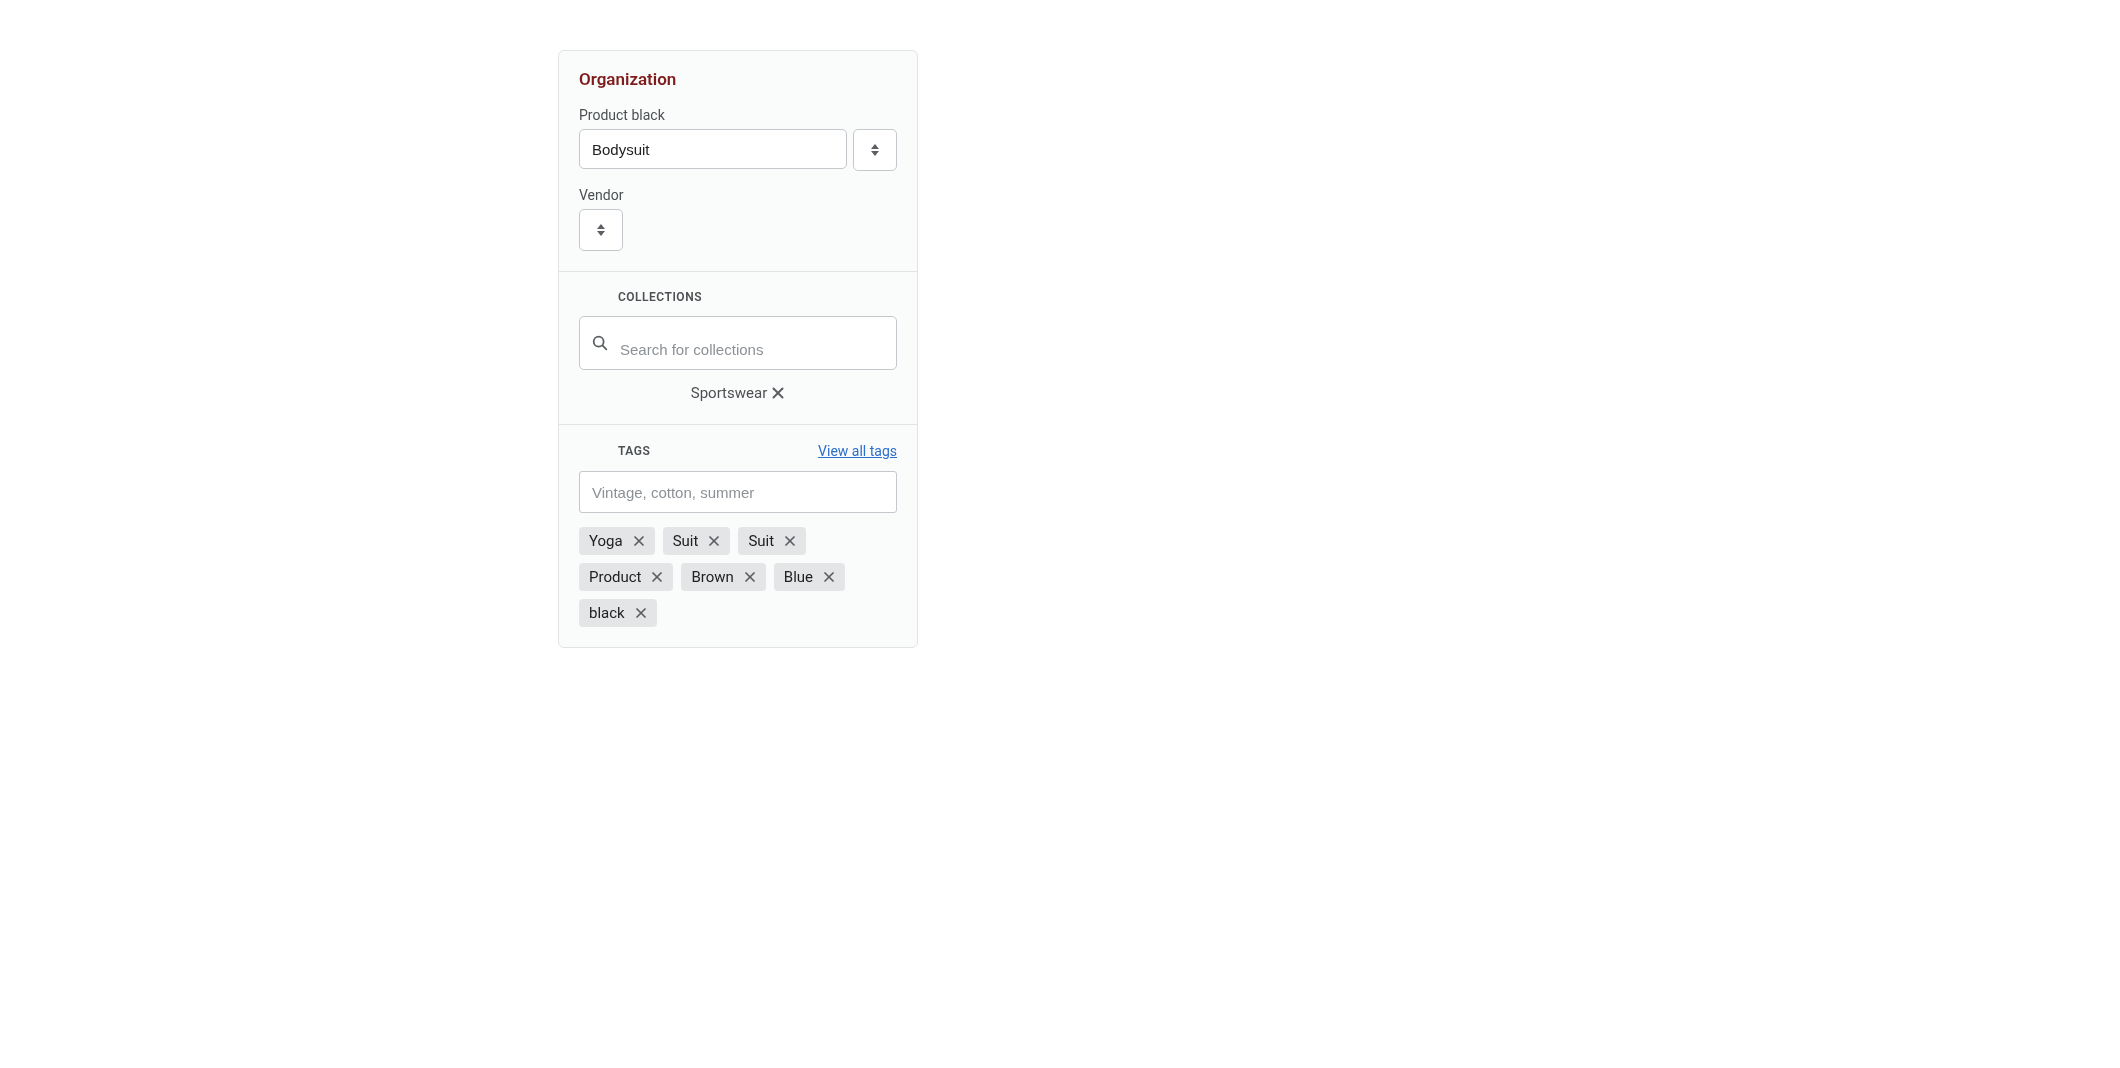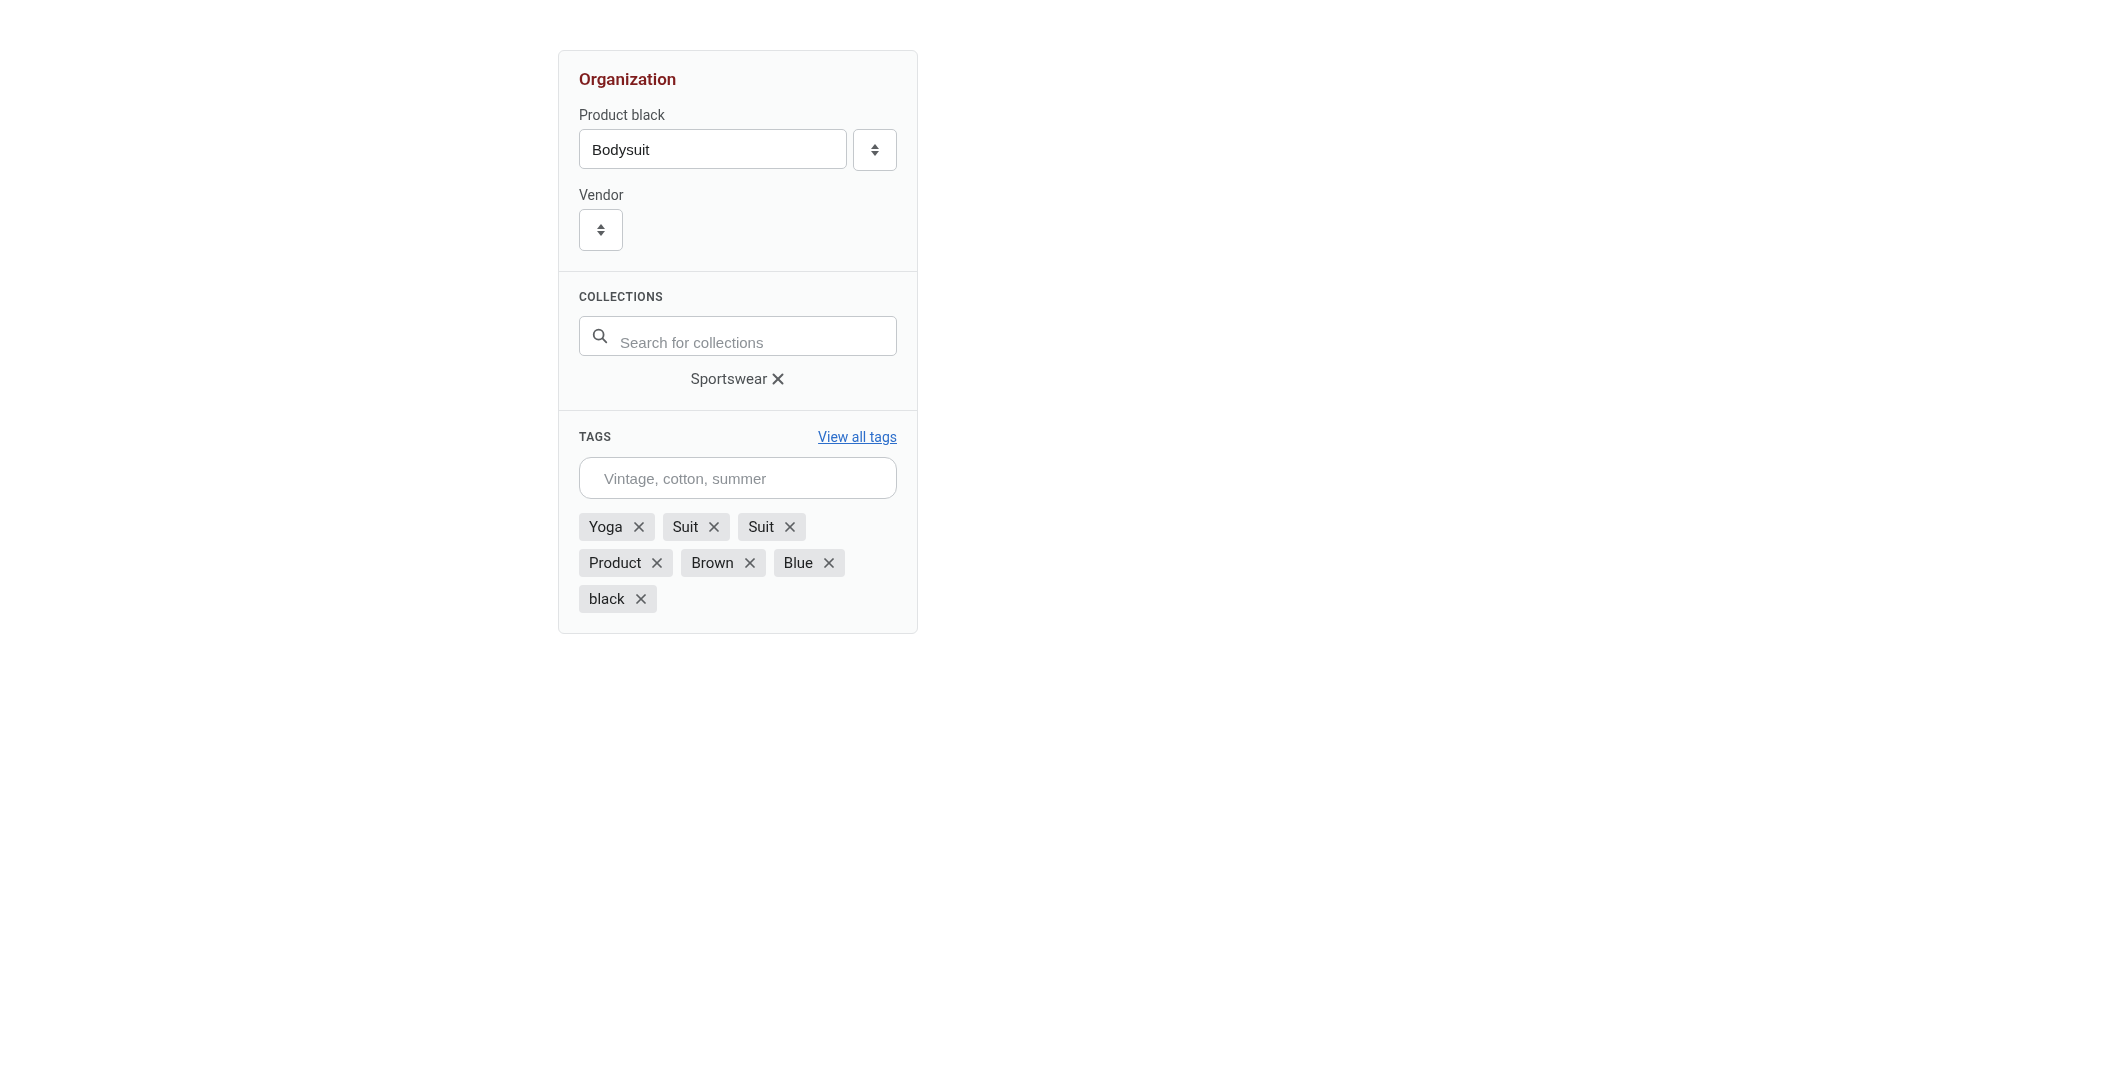--- a/index.html
+++ b/index.html
@@ -86,20 +86,21 @@
       width: 0; height: 0;
       border-left: 4px solid transparent;
       border-right: 4px solid transparent;
       border-top: 5px solid #5c5f62;
     }
     .section-heading-row {
       display: flex;
       align-items: center;
       justify-content: space-between;
       margin-bottom: 12px;
+      margin-left: 39px;
     }
     .section-heading {
       font-size: 12px;
       font-weight: 600;
       letter-spacing: 0.5px;
       color: #4c5053;
       text-transform: uppercase;
     }
     .link {
       font-size: 14px;
@@ -112,21 +113,21 @@
     }
     .search-wrap .search-icon {
       position: absolute;
       left: 12px;
       top: 50%;
       transform: translateY(-50%);
       pointer-events: none;
     }
     .search-input {
       width: 100%;
-      height: 40px;
+      height: 54px;
       padding: 12px 12px 0 40px;
       font-size: 15px;
       color: #202223;
       background: #ffffff;
       border: 1px solid #c4c8cc;
       border-radius: 5px;
       outline: none;
     }
     .search-input::placeholder {
       color: #8c9196;
@@ -148,26 +149,26 @@
       cursor: pointer;
       display: inline-flex;
       align-items: center;
       justify-content: center;
       padding: 2px;
       color: #5c5f62;
     }
     .tags-input {
       width: 100%;
       height: 42px;
-      padding: 0 24px;
+      padding: 0 12px;
       font-size: 15px;
       color: #202223;
       background: #ffffff;
       border: 1px solid #c4c8cc;
-      border-radius: 12px;
+      border-radius: 3px;
       outline: none;
     }
     .tags-input::placeholder {
       color: #8c9196;
     }
     .tag-list {
       margin-top: 14px;
       display: flex;
       flex-wrap: wrap;
       gap: 8px;

